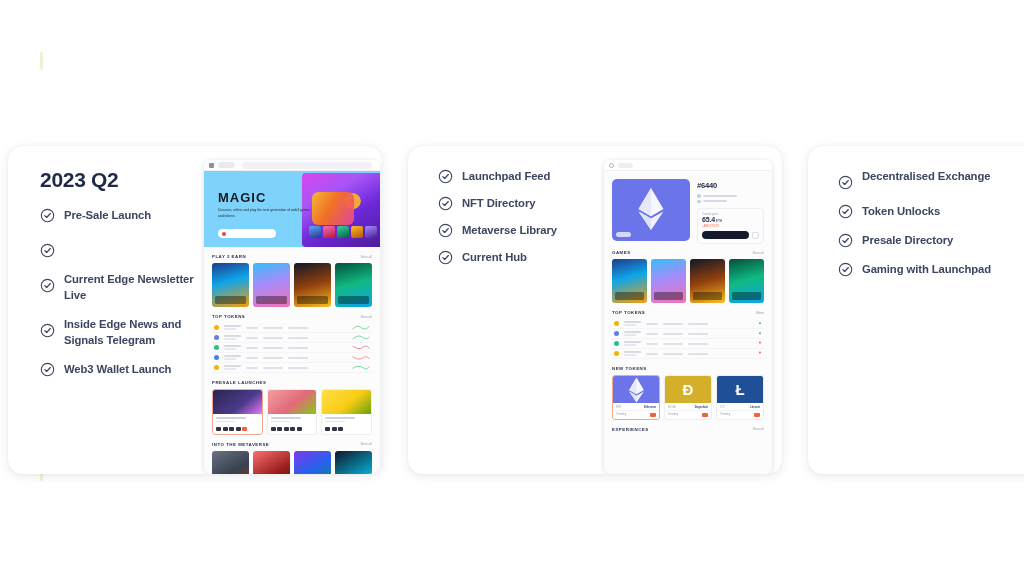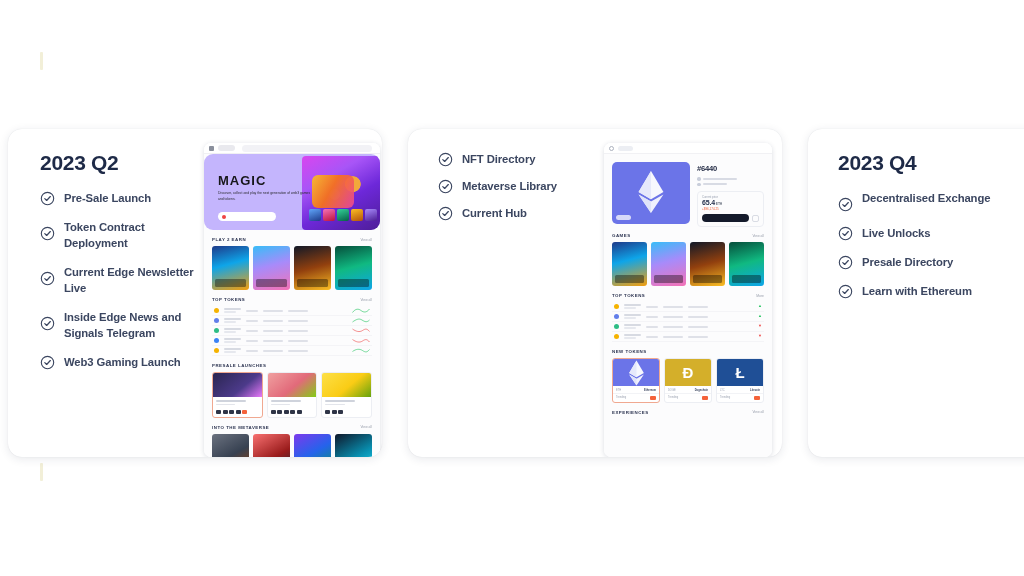--- a/index.html
+++ b/index.html
@@ -14,21 +14,21 @@
   
   .rail-tick {
     position: absolute; left: 40px; width: 3px; height: 18px;
     background: #e8e2b8; opacity: .55; border-radius: 1px;
   }
   .rail-tick.top { top: 52px; }
   .rail-tick.bottom { top: 463px; }
 
   
   .card {
-    position: absolute; top: 129px; height: 328px;
+    position: absolute; top: 146px; height: 328px;
     background: #ffffff;
     border-radius: 14px;
     box-shadow: 0 2px 10px rgba(26,38,66,.10), 0 0 1px rgba(26,38,66,.14);
     overflow: hidden;
     display: flex;
   }
   #card-q2 { left: 8px;   width: 374px; }
   #card-q3 { left: 408px; width: 374px; }
   #card-q4 { left: 808px; width: 374px; }
 
@@ -85,21 +85,21 @@
     height: 11px; background: #fff; display: flex; align-items: center;
     padding: 0 5px; gap: 4px; border-bottom: 1px solid #f0f0f3;
   }
   .tb-burger { width: 5px; height: 5px; background: #8a8f9c; border-radius: 1px; }
   .tb-pill { width: 17px; height: 6px; background: #e9e9ee; border-radius: 3px; }
   .tb-search {
     flex: 1 1 auto; height: 7px; background: #f2f2f6; border-radius: 4px;
     max-width: 130px; margin: 0 auto;
   }
   .hero {
-    height: 76px; background: #c4b5fd; position: relative; overflow: hidden; border-radius: 9px;
+    height: 76px; background: #7dd3fc; position: relative; overflow: hidden;
   }
   .hero-logo {
     position: absolute; left: 14px; top: 19px;
     font-size: 13px; font-weight: bold; color: #17171a; letter-spacing: 1px;
   }
   .hero-sub {
     position: absolute; left: 14px; top: 37px; width: 95px;
     font-size: 3.4px; line-height: 1.7; color: #2b2b2f;
   }
   .hero-btn {
@@ -285,21 +285,20 @@
           </span>
           <span class="milestone-label">Pre-Sale Launch</span>
         </li>
         <li class="milestone two-line">
           <span class="check-icon">
             <svg viewBox="0 0 16 16">
                 <circle cx="8" cy="8" r="6.6" fill="none" stroke="#3b4660" stroke-width="1.2"></circle>
                 <path d="M5.1 8.1 L7.1 10.1 L11 5.9" fill="none" stroke="#3b4660" stroke-width="1.3" stroke-linecap="round" stroke-linejoin="round"></path>
               </svg>
           </span>
-          <span class="milestone-label">Token Contract Deployment</span>
         </li>
         <li class="milestone two-line">
           <span class="check-icon">
             <svg viewBox="0 0 16 16">
                 <circle cx="8" cy="8" r="6.6" fill="none" stroke="#3b4660" stroke-width="1.2"></circle>
                 <path d="M5.1 8.1 L7.1 10.1 L11 5.9" fill="none" stroke="#3b4660" stroke-width="1.3" stroke-linecap="round" stroke-linejoin="round"></path>
               </svg>
           </span>
           <span class="milestone-label">Current Edge Newsletter Live</span>
         </li>
@@ -312,21 +311,21 @@
           </span>
           <span class="milestone-label">Inside Edge News and Signals Telegram</span>
         </li>
         <li class="milestone">
           <span class="check-icon">
             <svg viewBox="0 0 16 16">
                 <circle cx="8" cy="8" r="6.6" fill="none" stroke="#3b4660" stroke-width="1.2"></circle>
                 <path d="M5.1 8.1 L7.1 10.1 L11 5.9" fill="none" stroke="#3b4660" stroke-width="1.3" stroke-linecap="round" stroke-linejoin="round"></path>
               </svg>
           </span>
-          <span class="milestone-label">Web3 Gaming Launch</span>
+          <span class="milestone-label">Web3 Wallet Launch</span>
         </li>
       </ul>
     </div>
 
     <div class="shot">
       <div class="shot-inner">
         <div class="topbar">
           <span class="tb-burger"></span>
           <span class="tb-pill"></span>
           <span class="tb-search"></span>
@@ -501,20 +500,29 @@
   <div class="card card-q3" id="card-q3">
     <div class="card-left">
       <ul class="milestones">
         <li class="milestone tight">
           <span class="check-icon">
             <svg viewBox="0 0 16 16">
                 <circle cx="8" cy="8" r="6.6" fill="none" stroke="#3b4660" stroke-width="1.2"></circle>
                 <path d="M5.1 8.1 L7.1 10.1 L11 5.9" fill="none" stroke="#3b4660" stroke-width="1.3" stroke-linecap="round" stroke-linejoin="round"></path>
               </svg>
           </span>
+          <span class="milestone-label">Launchpad Feed</span>
+        </li>
+        <li class="milestone tight">
+          <span class="check-icon">
+            <svg viewBox="0 0 16 16">
+                <circle cx="8" cy="8" r="6.6" fill="none" stroke="#3b4660" stroke-width="1.2"></circle>
+                <path d="M5.1 8.1 L7.1 10.1 L11 5.9" fill="none" stroke="#3b4660" stroke-width="1.3" stroke-linecap="round" stroke-linejoin="round"></path>
+              </svg>
+          </span>
           <span class="milestone-label">NFT Directory</span>
         </li>
         <li class="milestone tight">
           <span class="check-icon">
             <svg viewBox="0 0 16 16">
                 <circle cx="8" cy="8" r="6.6" fill="none" stroke="#3b4660" stroke-width="1.2"></circle>
                 <path d="M5.1 8.1 L7.1 10.1 L11 5.9" fill="none" stroke="#3b4660" stroke-width="1.3" stroke-linecap="round" stroke-linejoin="round"></path>
               </svg>
           </span>
           <span class="milestone-label">Metaverse Library</span>
@@ -696,55 +704,54 @@
             <span class="sec-title">EXPERIENCES</span>
             <span class="sec-more">View all</span>
           </div>
         </div>
       </div>
     </div>
   </div>
 
   <div class="card card-q4" id="card-q4">
     <div class="card-left">
-      <div class="card-title">2023 Q4</div>
       <ul class="milestones">
         <li class="milestone two-line">
           <span class="check-icon">
             <svg viewBox="0 0 16 16">
                 <circle cx="8" cy="8" r="6.6" fill="none" stroke="#3b4660" stroke-width="1.2"></circle>
                 <path d="M5.1 8.1 L7.1 10.1 L11 5.9" fill="none" stroke="#3b4660" stroke-width="1.3" stroke-linecap="round" stroke-linejoin="round"></path>
               </svg>
           </span>
           <span class="milestone-label">Decentralised Exchange</span>
         </li>
         <li class="milestone">
           <span class="check-icon">
             <svg viewBox="0 0 16 16">
                 <circle cx="8" cy="8" r="6.6" fill="none" stroke="#3b4660" stroke-width="1.2"></circle>
                 <path d="M5.1 8.1 L7.1 10.1 L11 5.9" fill="none" stroke="#3b4660" stroke-width="1.3" stroke-linecap="round" stroke-linejoin="round"></path>
               </svg>
           </span>
-          <span class="milestone-label">Live Unlocks</span>
+          <span class="milestone-label">Token Unlocks</span>
         </li>
         <li class="milestone">
           <span class="check-icon">
             <svg viewBox="0 0 16 16">
                 <circle cx="8" cy="8" r="6.6" fill="none" stroke="#3b4660" stroke-width="1.2"></circle>
                 <path d="M5.1 8.1 L7.1 10.1 L11 5.9" fill="none" stroke="#3b4660" stroke-width="1.3" stroke-linecap="round" stroke-linejoin="round"></path>
               </svg>
           </span>
           <span class="milestone-label">Presale Directory</span>
         </li>
         <li class="milestone">
           <span class="check-icon">
             <svg viewBox="0 0 16 16">
                 <circle cx="8" cy="8" r="6.6" fill="none" stroke="#3b4660" stroke-width="1.2"></circle>
                 <path d="M5.1 8.1 L7.1 10.1 L11 5.9" fill="none" stroke="#3b4660" stroke-width="1.3" stroke-linecap="round" stroke-linejoin="round"></path>
               </svg>
           </span>
-          <span class="milestone-label">Learn with Ethereum</span>
+          <span class="milestone-label">Gaming with Launchpad</span>
         </li>
       </ul>
     </div>
   </div>
 
 </div>
 
 </body></html>

